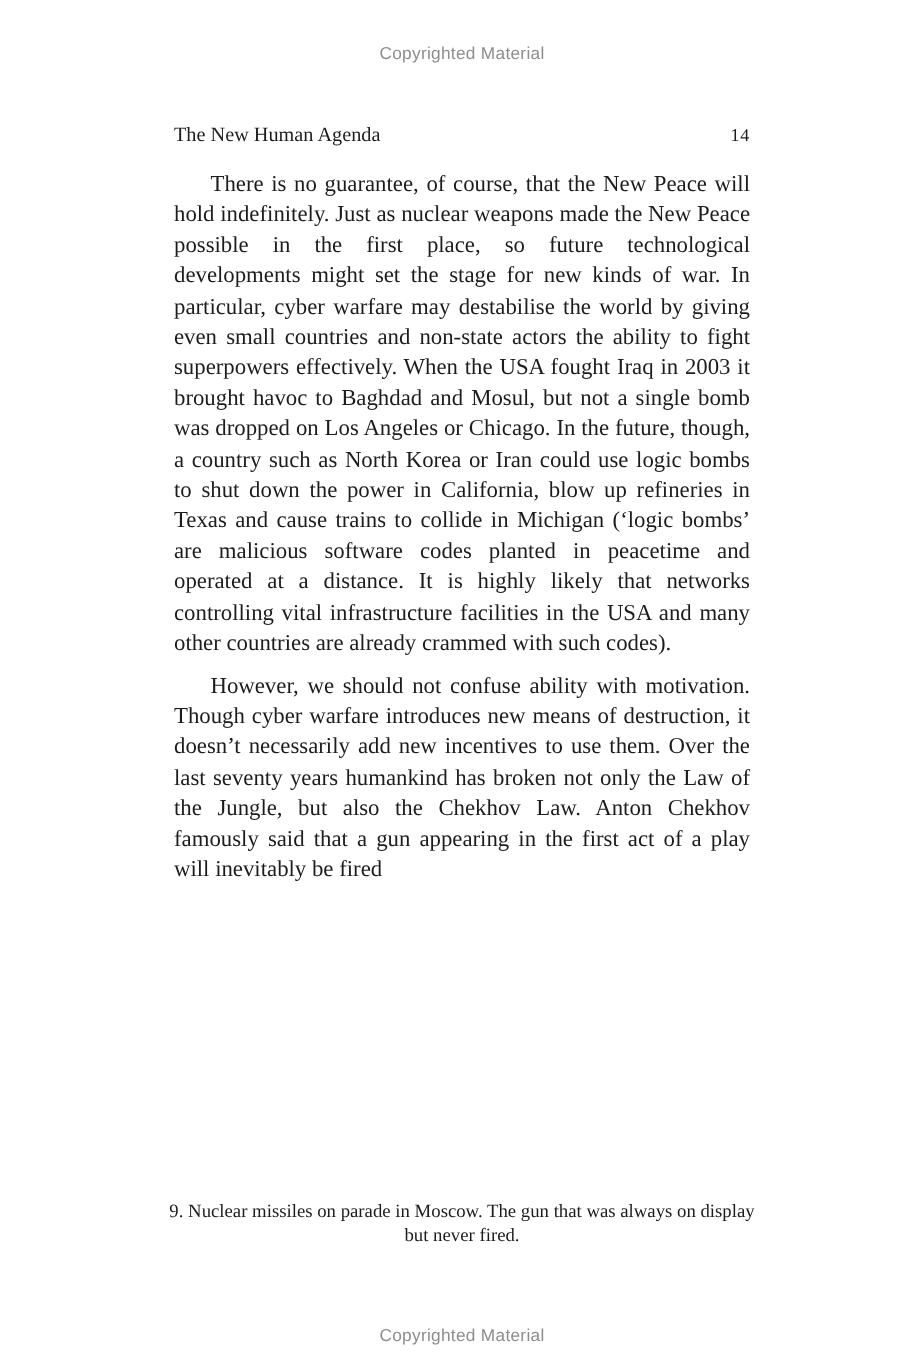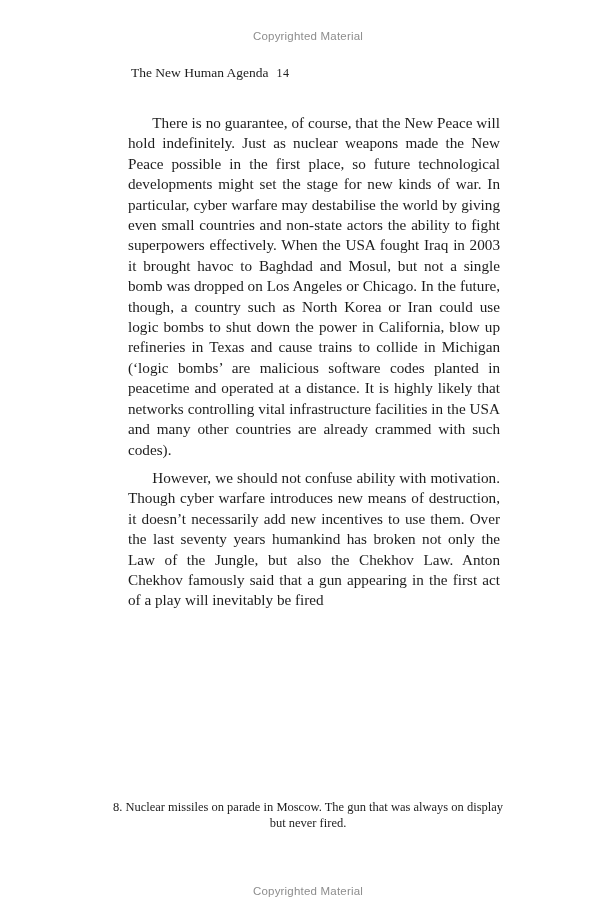--- a/index.html
+++ b/index.html
@@ -25,44 +25,43 @@
     letter-spacing: 0.2px;
     color: #8d8d8d;
   }
   .copyright.top { top: 18px; }
   .copyright.bottom { top: 873px; }
 
   .running-header {
     position: absolute;
     left: 100px;
     width: 400px;
-    top: 49px;
+    top: 66px;
     display: flex;
+    justify-content: space-between;
     align-items: baseline;
     font-size: 13.5px;
-    margin-left: 15px;
   }
   .running-header .page-number {
     font-size: 12px;
     letter-spacing: 0.5px;
   }
 
   .body-text {
     position: absolute;
     left: 100px;
     width: 400px;
     top: 97px;
     font-size: 15.2px;
     line-height: 20.4px;
     text-align: justify;
     text-justify: inter-word;
   }
   .body-text p {
     text-indent: 1.6em;
-    margin-left: 12px;
   }
 
   .caption {
     position: absolute;
     left: 100px;
     width: 400px;
     top: 788px;
     text-align: center;
     font-size: 12.5px;
     line-height: 15.5px;
@@ -78,17 +77,17 @@
   <div class="running-header">
     <span class="running-title">The New Human Agenda</span>
     <span class="page-number">14</span>
   </div>
 
   <div class="body-text">
     <p>There is no guarantee, of course, that the New Peace will hold indefinitely. Just as nuclear weapons made the New Peace possible in the first place, so future technological developments might set the stage for new kinds of war. In particular, cyber warfare may destabilise the world by giving even small countries and non-state actors the ability to fight superpowers effectively. When the USA fought Iraq in 2003 it brought havoc to Baghdad and Mosul, but not a single bomb was dropped on Los Angeles or Chicago. In the future, though, a country such as North Korea or Iran could use logic bombs to shut down the power in California, blow up refineries in Texas and cause trains to collide in Michigan (‘logic bombs’ are malicious software codes planted in peacetime and operated at a distance. It is highly likely that networks controlling vital infrastructure facilities in the USA and many other countries are already crammed with such codes).</p>
     <p>However, we should not confuse ability with motivation. Though cyber warfare introduces new means of destruction, it doesn’t necessarily add new incentives to use them. Over the last seventy years humankind has broken not only the Law of the Jungle, but also the Chekhov Law. Anton Chekhov famously said that a gun appearing in the first act of a play will inevitably be fired</p>
   </div>
 
-  <div class="caption">8. Nuclear missiles on parade in Moscow. The gun that was always on display but never fired.</div>
+  <div class="caption">9. Nuclear missiles on parade in Moscow. The gun that was always on display but never fired.</div>
 
   <div class="copyright bottom">Copyrighted Material</div>
 
 </div>
 
 </body></html>

